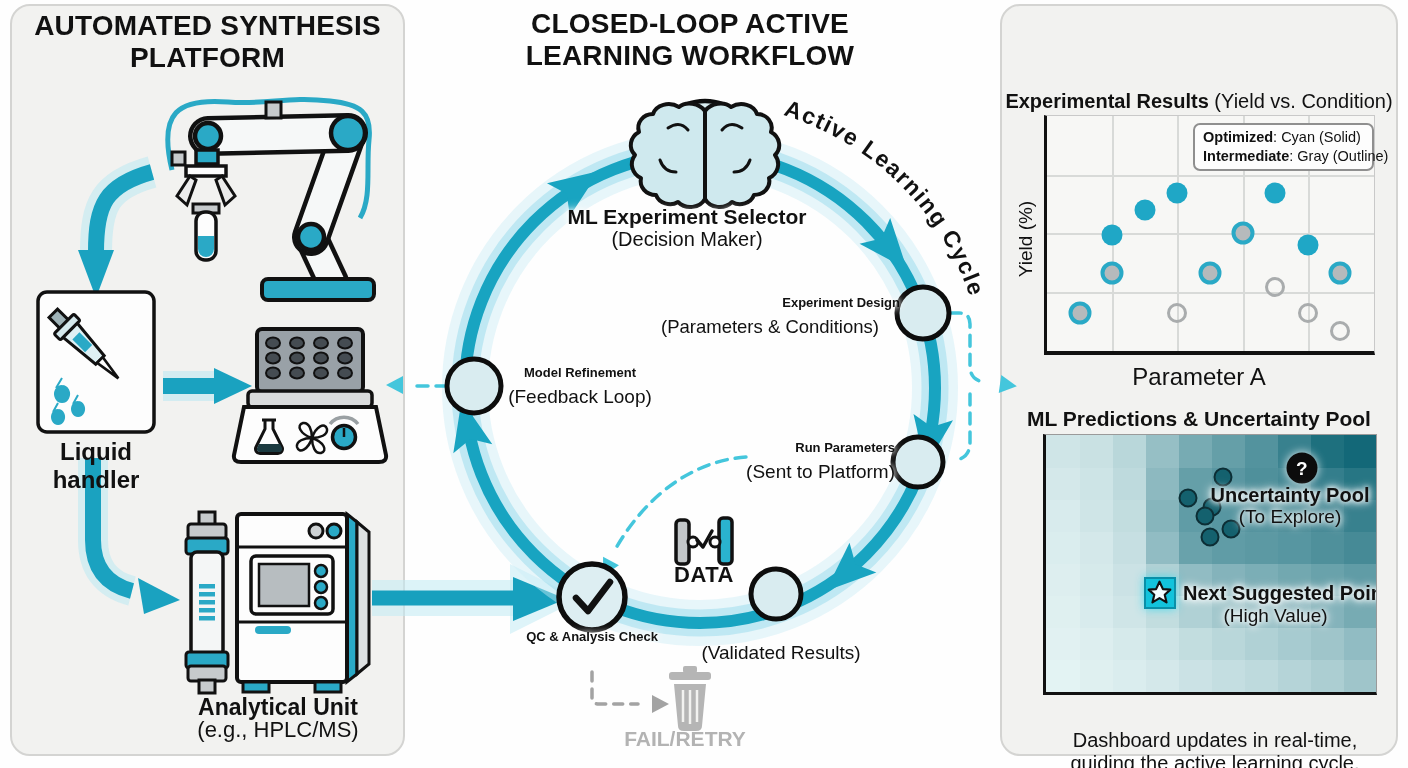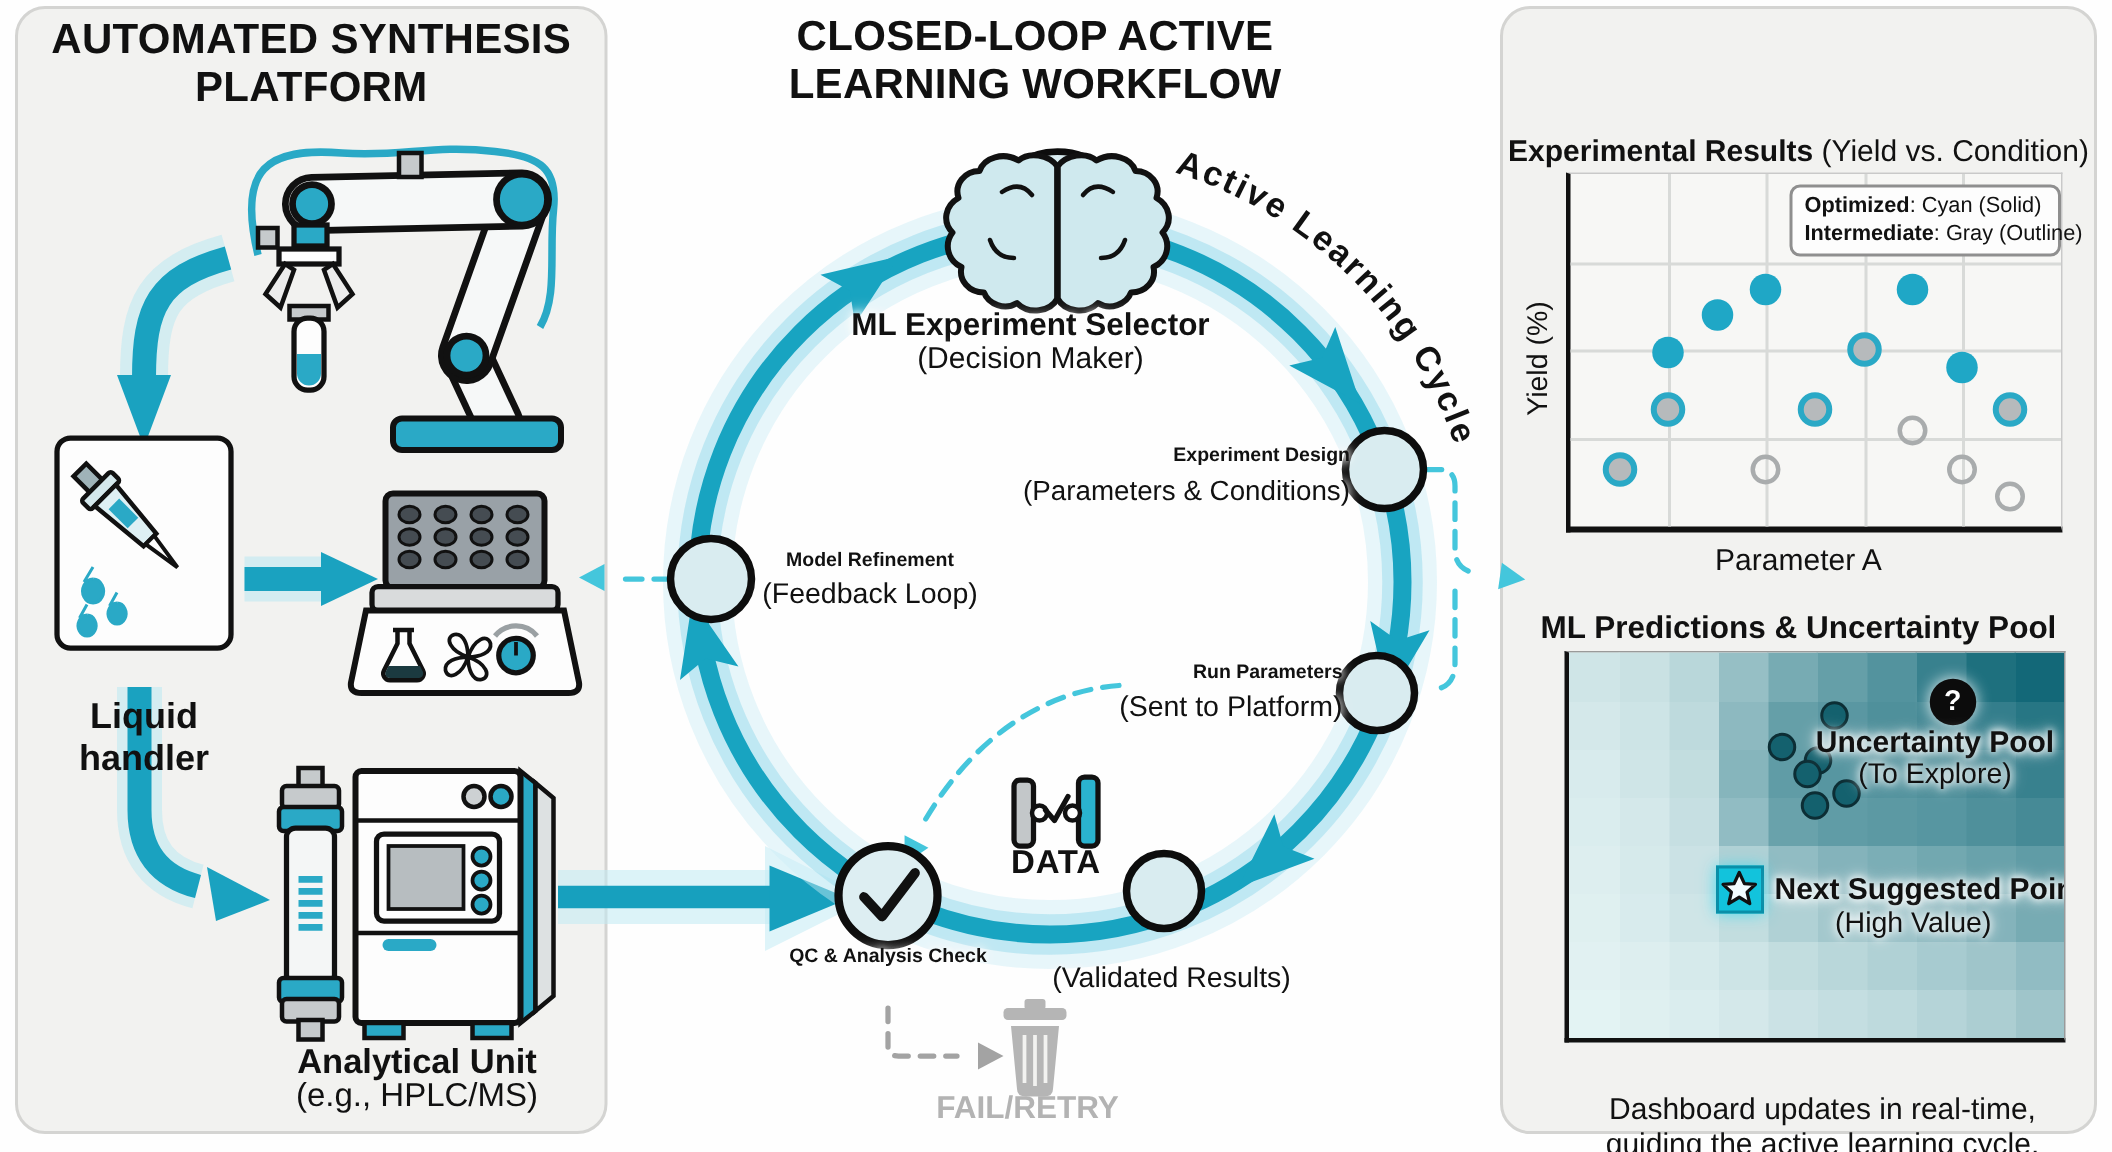--- a/index.html
+++ b/index.html
@@ -79,21 +79,21 @@
         <div class="pt pt-open" style="left: 228.2px; top: 170.82px;"></div>
         <div class="pt pt-open" style="left: 260.8px; top: 196.56px;"></div>
         <div class="pt pt-open" style="left: 293.4px; top: 215.28px;"></div>
         <div class="rp-abs" id="legend-box">
         <div><span class="b">Optimized</span><span>: Cyan (Solid)</span></div>
         <div><span class="b">Intermediate</span><span>: Gray (Outline)</span></div>
       </div>
       </div>
 
     <div class="rp-abs center" style="left:-96px;top:222px;width:240px;font-size:19px;transform:rotate(-90deg);">Yield (%)</div>
-    <div class="rp-abs center" style="left:0;top:357px;width:100%;font-size:20px;">Parameter A</div>
+    <div class="rp-abs center" style="left:0;top:357px;width:100%;font-size:24px;">Parameter A</div>
 
     <div class="rp-abs center b" style="left:0;top:401px;width:100%;font-size:21px;">ML Predictions &amp; Uncertainty Pool</div>
 
     <div class="rp-abs" id="hm-box">
         <div class="hm-cell" style="left: 297px; top: 224.875px; width: 33.6px; height: 32.725px; background: rgb(159, 197, 202);"></div>
         <div class="hm-cell" style="left: 264px; top: 224.875px; width: 33.6px; height: 32.725px; background: rgb(172, 206, 210);"></div>
         <div class="hm-cell" style="left: 231px; top: 224.875px; width: 33.6px; height: 32.725px; background: rgb(181, 212, 216);"></div>
         <div class="hm-cell" style="left: 198px; top: 224.875px; width: 33.6px; height: 32.725px; background: rgb(190, 218, 221);"></div>
         <div class="hm-cell" style="left: 165px; top: 224.875px; width: 33.6px; height: 32.725px; background: rgb(196, 222, 225);"></div>
         <div class="hm-cell" style="left: 132px; top: 224.875px; width: 33.6px; height: 32.725px; background: rgb(203, 226, 229);"></div>
@@ -396,31 +396,31 @@
       <path d="M697 540 L 703 547 L 712 531" fill="none" stroke="#111" stroke-width="3.5" stroke-linecap="round" stroke-linejoin="round"></path>
     </g>
 
     <path id="alcArc" d="M 783 115 A 285 285 0 0 1 975 314" fill="none"></path>
     <text font-size="23" font-weight="bold" fill="#111" letter-spacing="1.5">
       <textPath href="#alcArc">Active Learning Cycle</textPath>
     </text>
   </svg>
 
   <div class="txt panel-title" style="left:20px;top:10px;width:375px;">AUTOMATED SYNTHESIS PLATFORM</div>
-  <div class="txt b center" style="left:16px;top:464px;width:160px;font-size:24px;">Liquid handler</div>
+  <div class="txt b center" style="left:16px;top:438px;width:160px;font-size:24px;">Liquid handler</div>
   <div class="txt b center" style="left:168px;top:694px;width:220px;font-size:23px;">Analytical Unit</div>
   <div class="txt center" style="left:168px;top:717px;width:220px;font-size:22px;">(e.g., HPLC/MS)</div>
 
   <div class="txt panel-title" style="left:490px;top:8px;width:400px;">CLOSED-LOOP ACTIVE LEARNING WORKFLOW</div>
 
   <div class="txt node-label center halo" style="left:557px;top:206px;width:260px;font-size:21px;">ML Experiment Selector</div>
   <div class="txt node-sub center halo" style="left:557px;top:229px;width:260px;font-size:20px;">(Decision Maker)</div>
 
   <div class="txt node-label halo" style="left:640px;top:296px;width:260px;text-align:right;">Experiment Design</div>
-  <div class="txt node-sub halo" style="left:640px;top:317px;width:260px;text-align:right;font-size:18.5px;">(Parameters &amp; Conditions)</div>
+  <div class="txt node-sub halo" style="left:640px;top:317px;width:260px;text-align:center;font-size:18.5px;">(Parameters &amp; Conditions)</div>
 
   <div class="txt node-label halo" style="left:635px;top:441px;width:260px;text-align:right;">Run Parameters</div>
   <div class="txt node-sub halo" style="left:635px;top:462px;width:260px;text-align:right;">(Sent to Platform)</div>
 
   <div class="txt node-sub center halo" style="left:671px;top:643px;width:220px;">(Validated Results)</div>
 
   <div class="txt node-label center halo" style="left:512px;top:626px;width:160px;line-height:21px;">QC &amp; Analysis Check</div>
 
   <div class="txt node-label center halo" style="left:500px;top:366px;width:160px;">Model Refinement</div>
   <div class="txt node-sub center halo" style="left:500px;top:387px;width:160px;">(Feedback Loop)</div>

